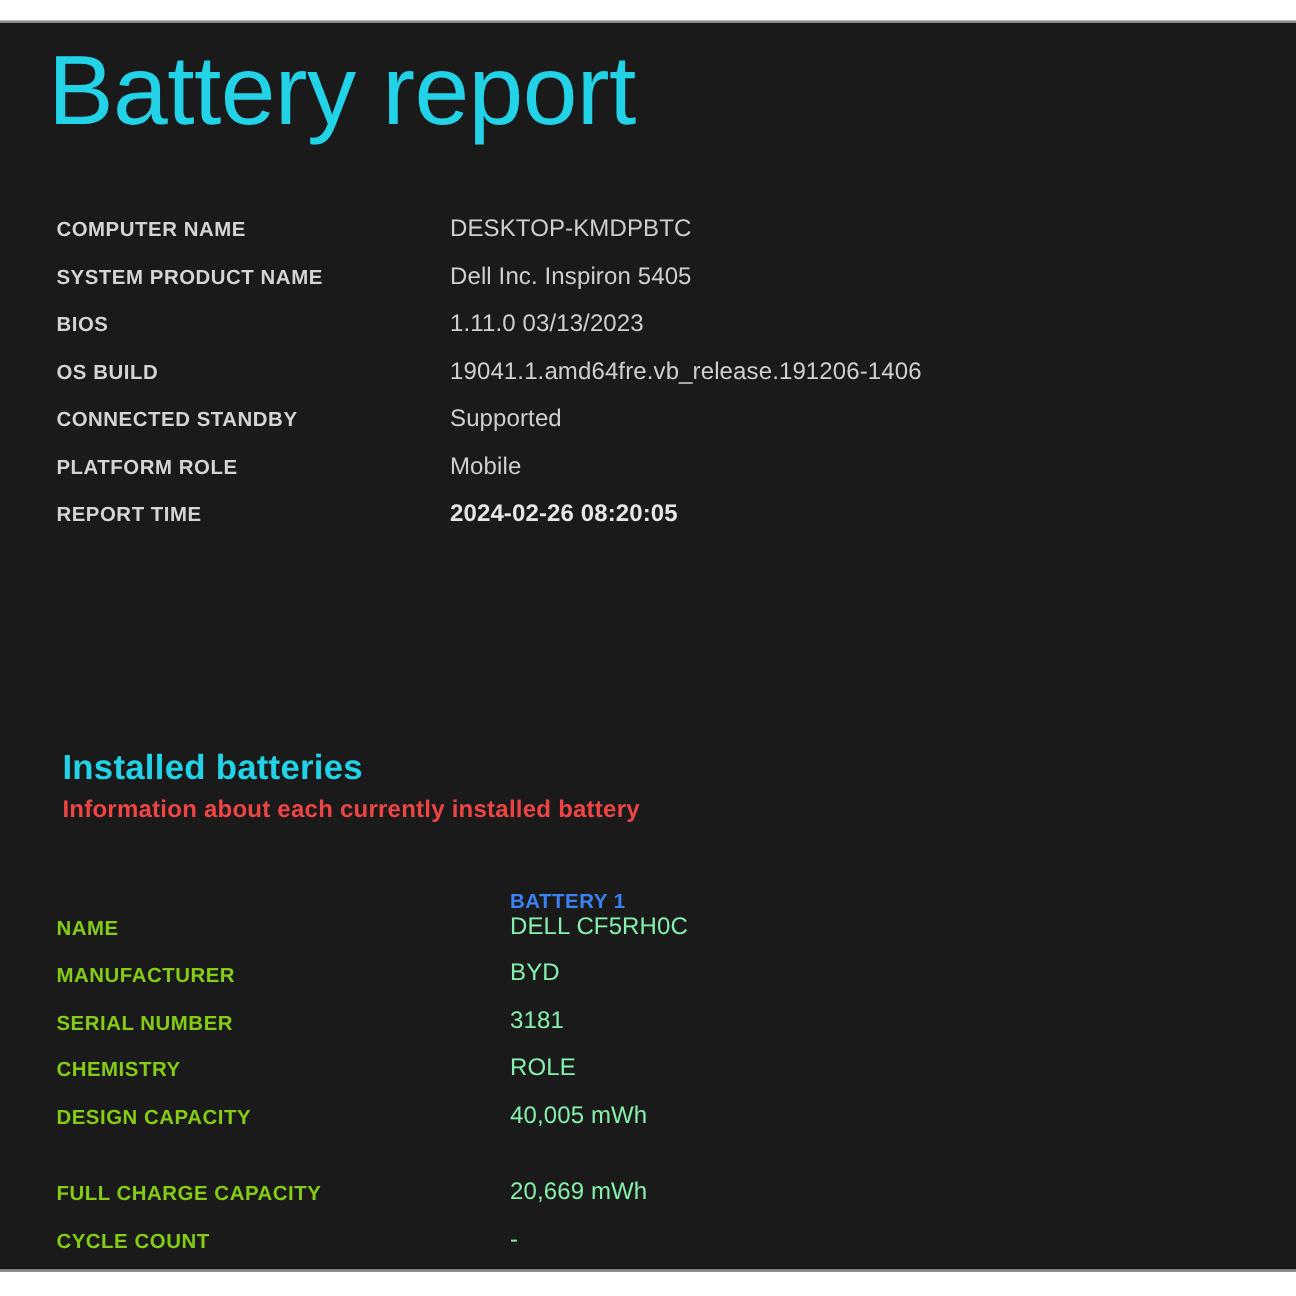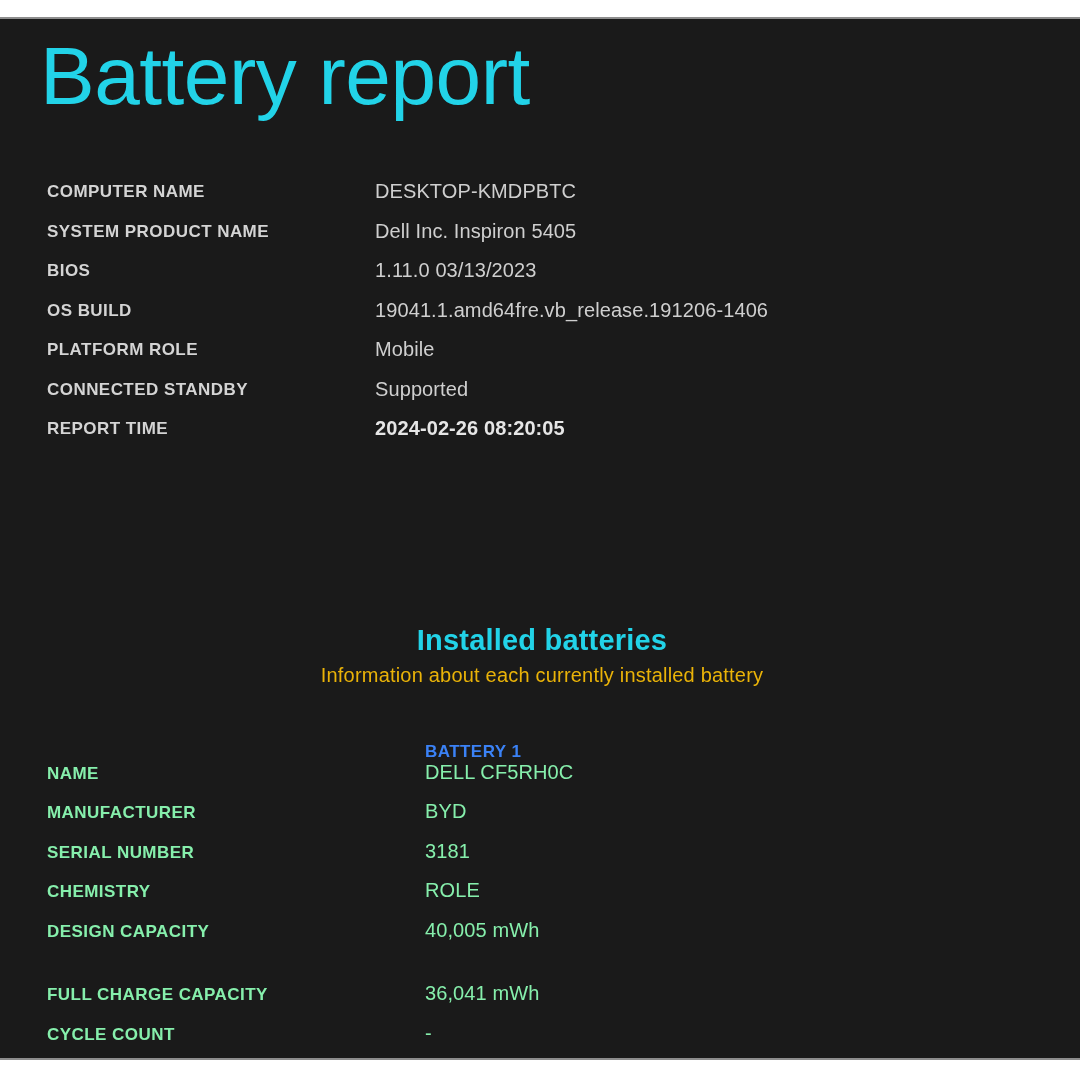--- a/index.html
+++ b/index.html
@@ -13,21 +13,20 @@
     overflow: hidden;
     font-family: "Liberation Sans", sans-serif;
     -webkit-font-smoothing: antialiased;
   }
 
   #page {
     position: relative;
     width: 1080px;
     height: 1080px;
     background: #ffffff;
-    text-align: center;
   }
 
   .top-band {
     position: absolute;
     left: 0;
     top: 0;
     width: 1080px;
     height: 17px;
     background: #ffffff;
   }
@@ -127,22 +126,22 @@
   .section-title {
     font-size: 29px;
     font-weight: 600;
     color: #22d3e8;
     letter-spacing: 0.2px;
     line-height: 1.2;
   }
   .section-sub {
     margin-top: 6px;
     font-size: 20px;
-    font-weight: 400;
-    color: #eab308;
+    font-weight: 700;
+    color: #ef4444;
     letter-spacing: 0.2px;
   }
 
   
   .battable {
     position: absolute;
     left: 47px;
     top: 705px;
     width: 960px;
   }
@@ -169,21 +168,21 @@
   .brow.gap {
     margin-top: 24px;
   }
   .brow .label {
     position: absolute;
     left: 0;
     top: 0;
     font-size: 17px;
     font-weight: 700;
     letter-spacing: 0.45px;
-    color: #86efac;
+    color: #84cc16;
     text-transform: uppercase;
   }
   .brow .value {
     position: absolute;
     left: 378px;
     top: -3px;
     font-size: 20px;
     font-weight: 400;
     color: #86efac;
     letter-spacing: 0.1px;
@@ -217,27 +216,27 @@
         <span class="label">BIOS</span>
         <span class="value">1.11.0 03/13/2023</span>
       </div>
 
       <div class="row">
         <span class="label">OS BUILD</span>
         <span class="value">19041.1.amd64fre.vb_release.191206-1406</span>
       </div>
 
       <div class="row">
+        <span class="label">CONNECTED STANDBY</span>
+        <span class="value">Supported</span>
+      </div>
+
+      <div class="row">
         <span class="label">PLATFORM ROLE</span>
         <span class="value">Mobile</span>
-      </div>
-
-      <div class="row">
-        <span class="label">CONNECTED STANDBY</span>
-        <span class="value">Supported</span>
       </div>
 
       <div class="row">
         <span class="label">REPORT TIME</span>
         <span class="value strong">2024-02-26  08:20:05</span>
       </div>
 
     </div>
 
     <div class="section">
@@ -271,21 +270,21 @@
         <span class="value">ROLE</span>
       </div>
 
       <div class="brow">
         <span class="label">DESIGN CAPACITY</span>
         <span class="value">40,005 mWh</span>
       </div>
 
       <div class="brow gap">
         <span class="label">FULL CHARGE CAPACITY</span>
-        <span class="value">36,041 mWh</span>
+        <span class="value">20,669 mWh</span>
       </div>
 
       <div class="brow">
         <span class="label">CYCLE COUNT</span>
         <span class="value">-</span>
       </div>
 
     </div>
 
   </div>

